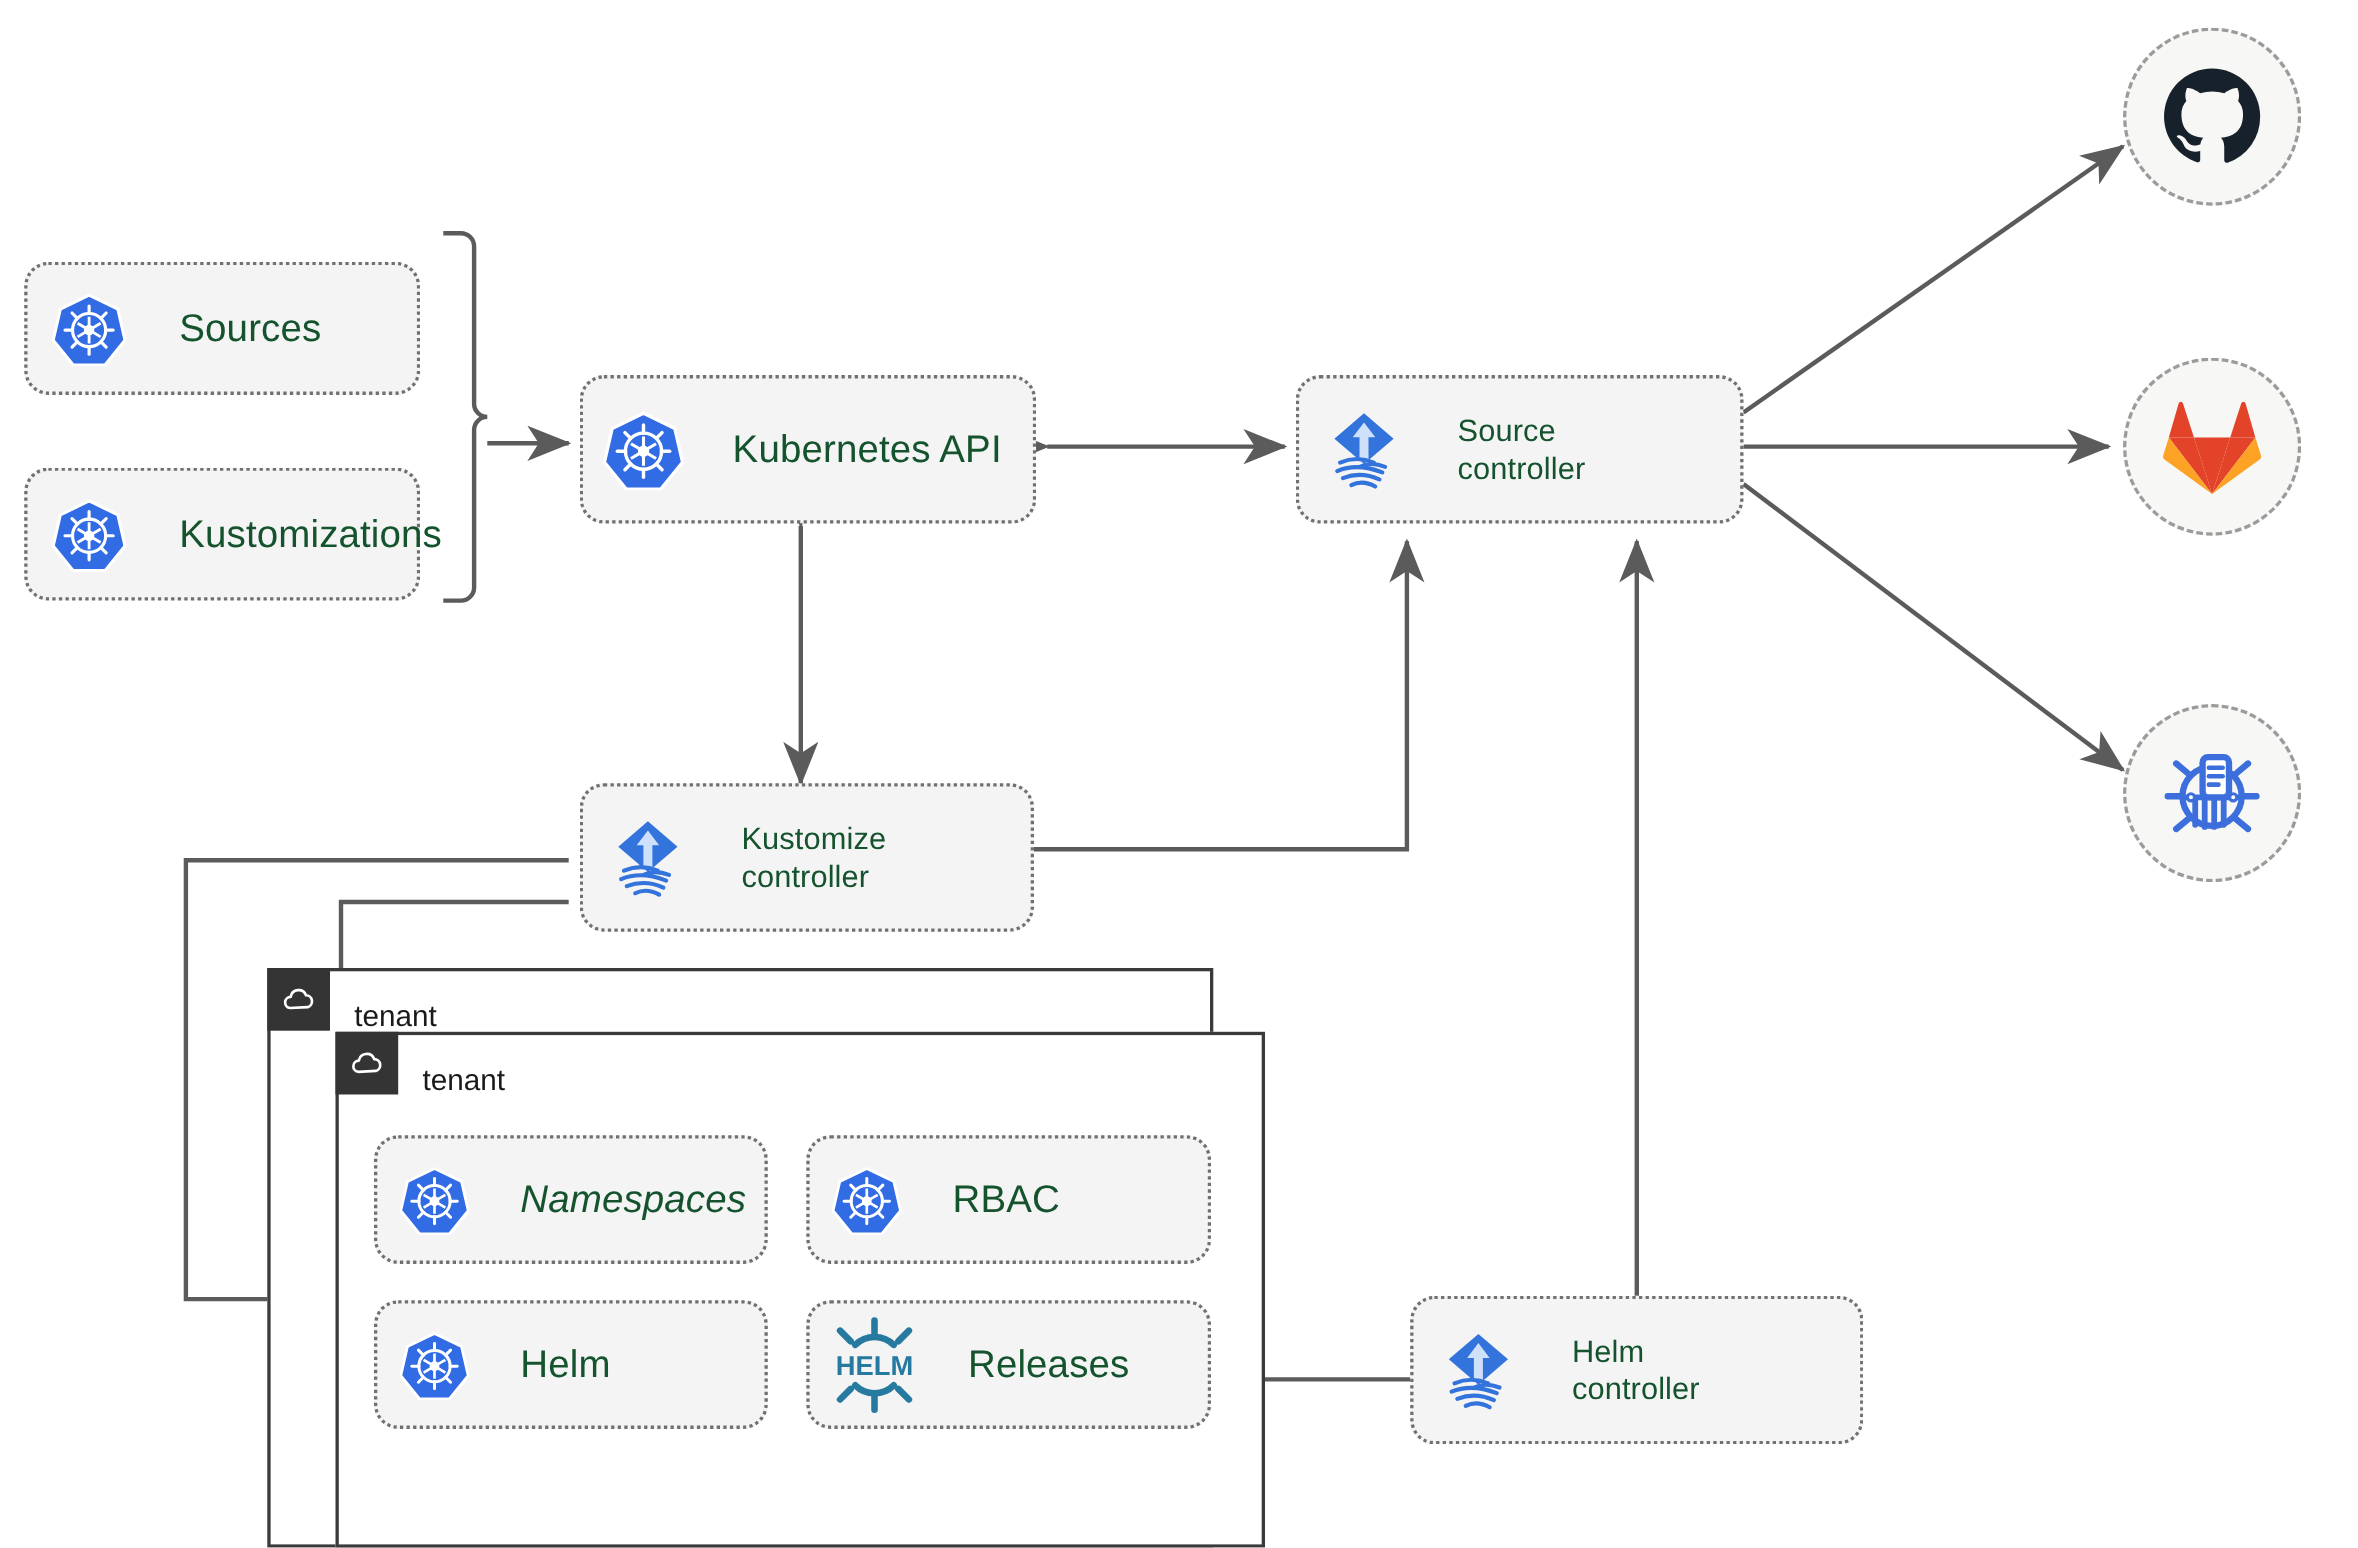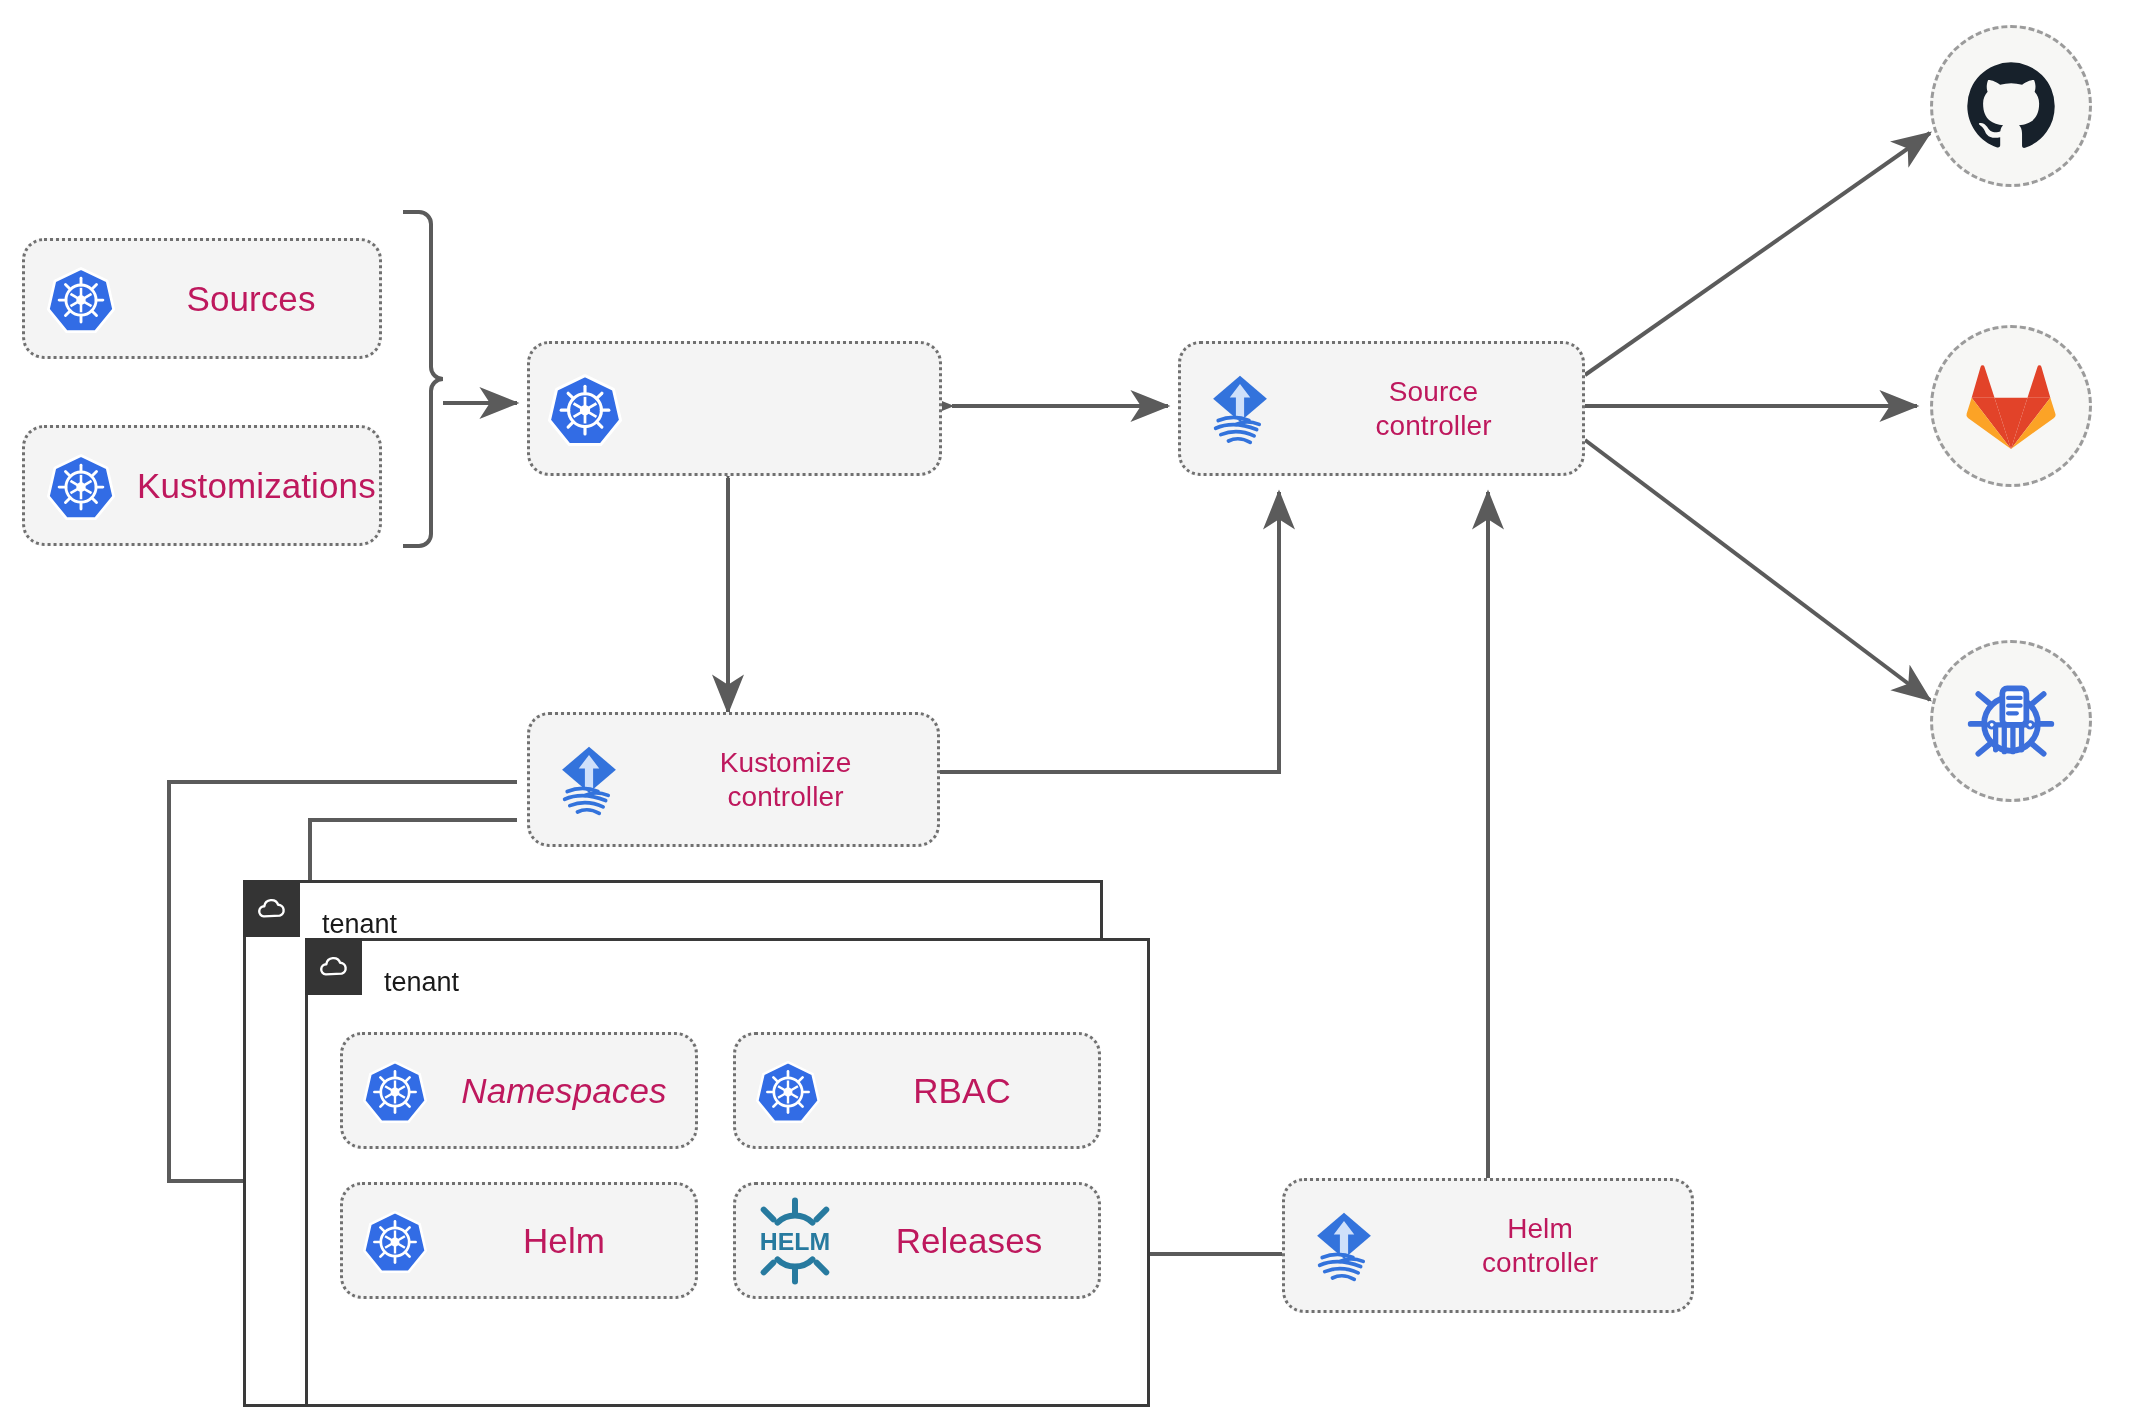--- a/index.html
+++ b/index.html
@@ -13,23 +13,24 @@
   .rbox{
     position:absolute;
     background:#f4f4f4;
     border:3px dotted #707070;
     border-radius:22px;
     display:flex;align-items:center;
     box-sizing:border-box;
   }
   .rbox .ico{flex:0 0 auto;display:flex;align-items:center;justify-content:center;}
   .rbox .lbl{
-    flex:1 1 auto;text-align:center;color:#be185d;
+    flex:1 1 auto;color:#14532d;
     font-size:35px;line-height:1.18;letter-spacing:0.1px;
     padding-right:14px;
+    margin-left:26px;
   }
   .rbox.two .lbl{font-size:28px;}
 
   
   .circ{
     position:absolute;width:162px;height:162px;border-radius:50%;
     background:#f7f7f5;border:3px dashed #9b9b9b;
     display:flex;align-items:center;justify-content:center;box-sizing:border-box;
   }
 
@@ -196,20 +197,21 @@
           <g stroke="#ffffff" stroke-width="2.4" fill="none">
             <path d="M32 33 L32 21.5"></path>
               <path d="M32 33 L41.9 27.2"></path>
             <path d="M32 33 L41.9 38.8"></path>
               <path d="M32 33 L32 44.5"></path>
             <path d="M32 33 L22.1 38.8"></path>
               <path d="M32 33 L22.1 27.2"></path>
           </g>
         </svg>
       </div>
+      <div class="lbl">Kubernetes API</div>
     </div>
 
     <div class="rbox two" style="left:1178px;top:341px;width:407px;height:135px;z-index:6;">
       <div class="ico" style="width:118px;">
         <svg width="82" height="82" viewBox="0 0 64 64">
           <path d="M32 6 L53 24 L32 42 L11 24 Z" fill="#3373DC"></path>
           <path d="M32 12.5 L40 23 L35.2 23 L35.2 40 L28.8 40 L28.8 23 L24 23 Z" fill="#CFE0FA"></path>
           <g stroke="#3373DC" stroke-width="2.9" fill="none" stroke-linecap="round">
             <path d="M15 41 Q27 36 39 41"></path>
             <path d="M13 47 Q27 41 45 48"></path>

